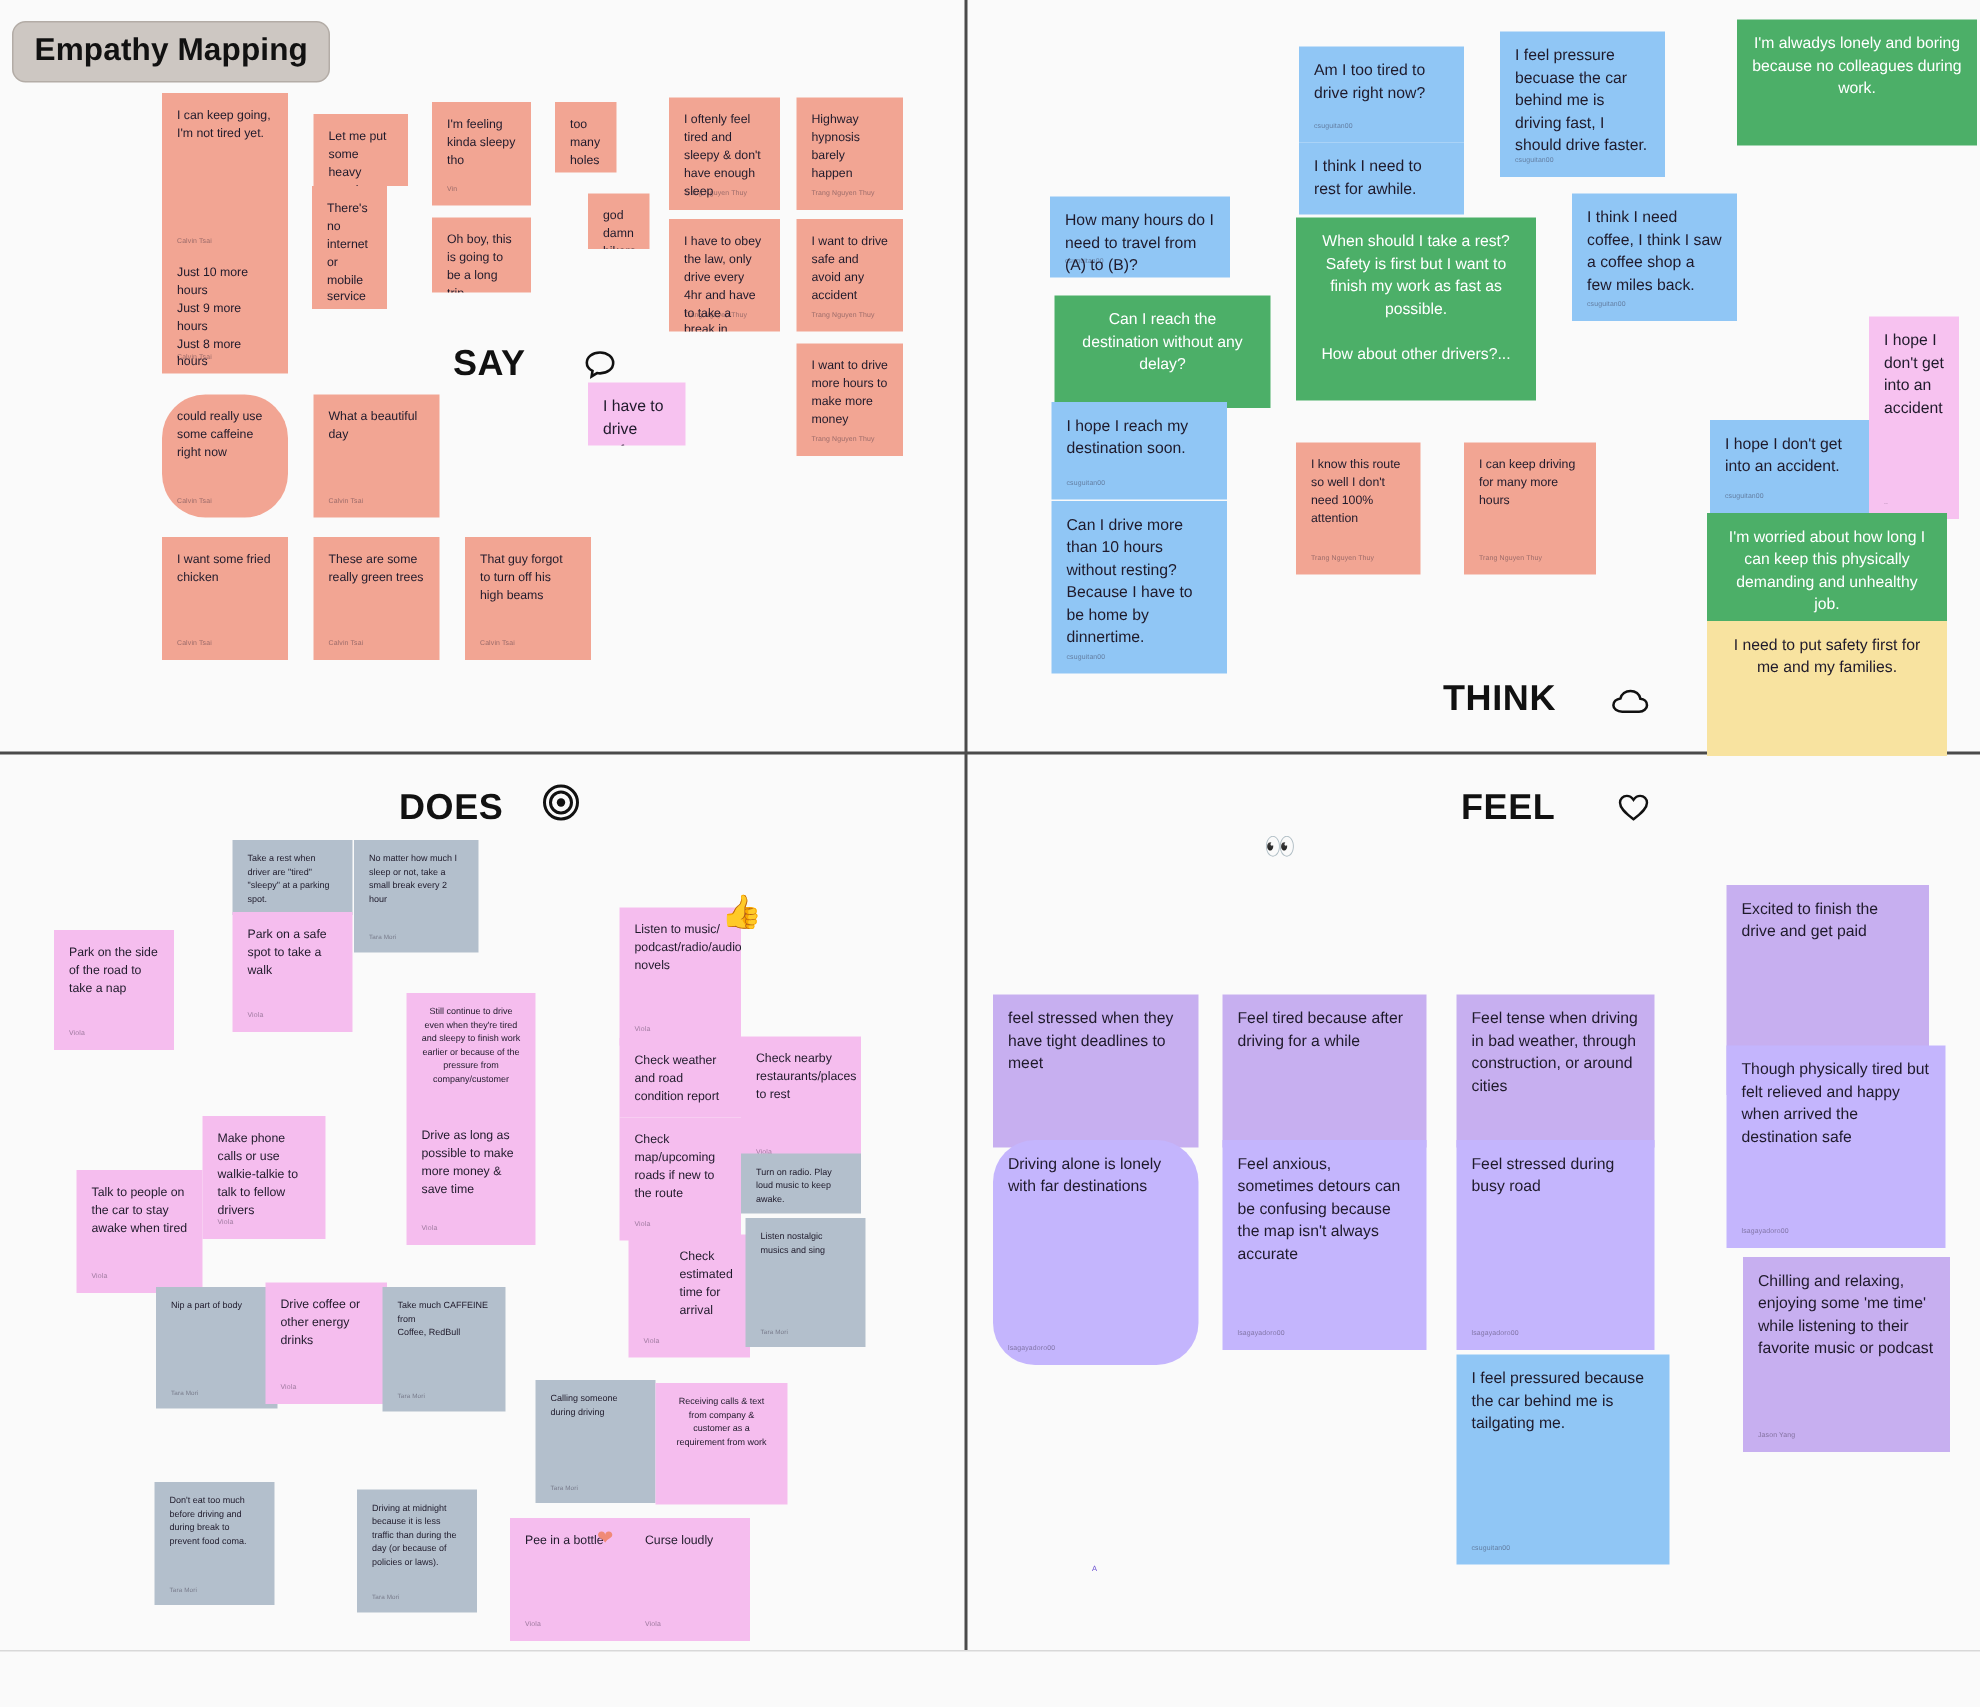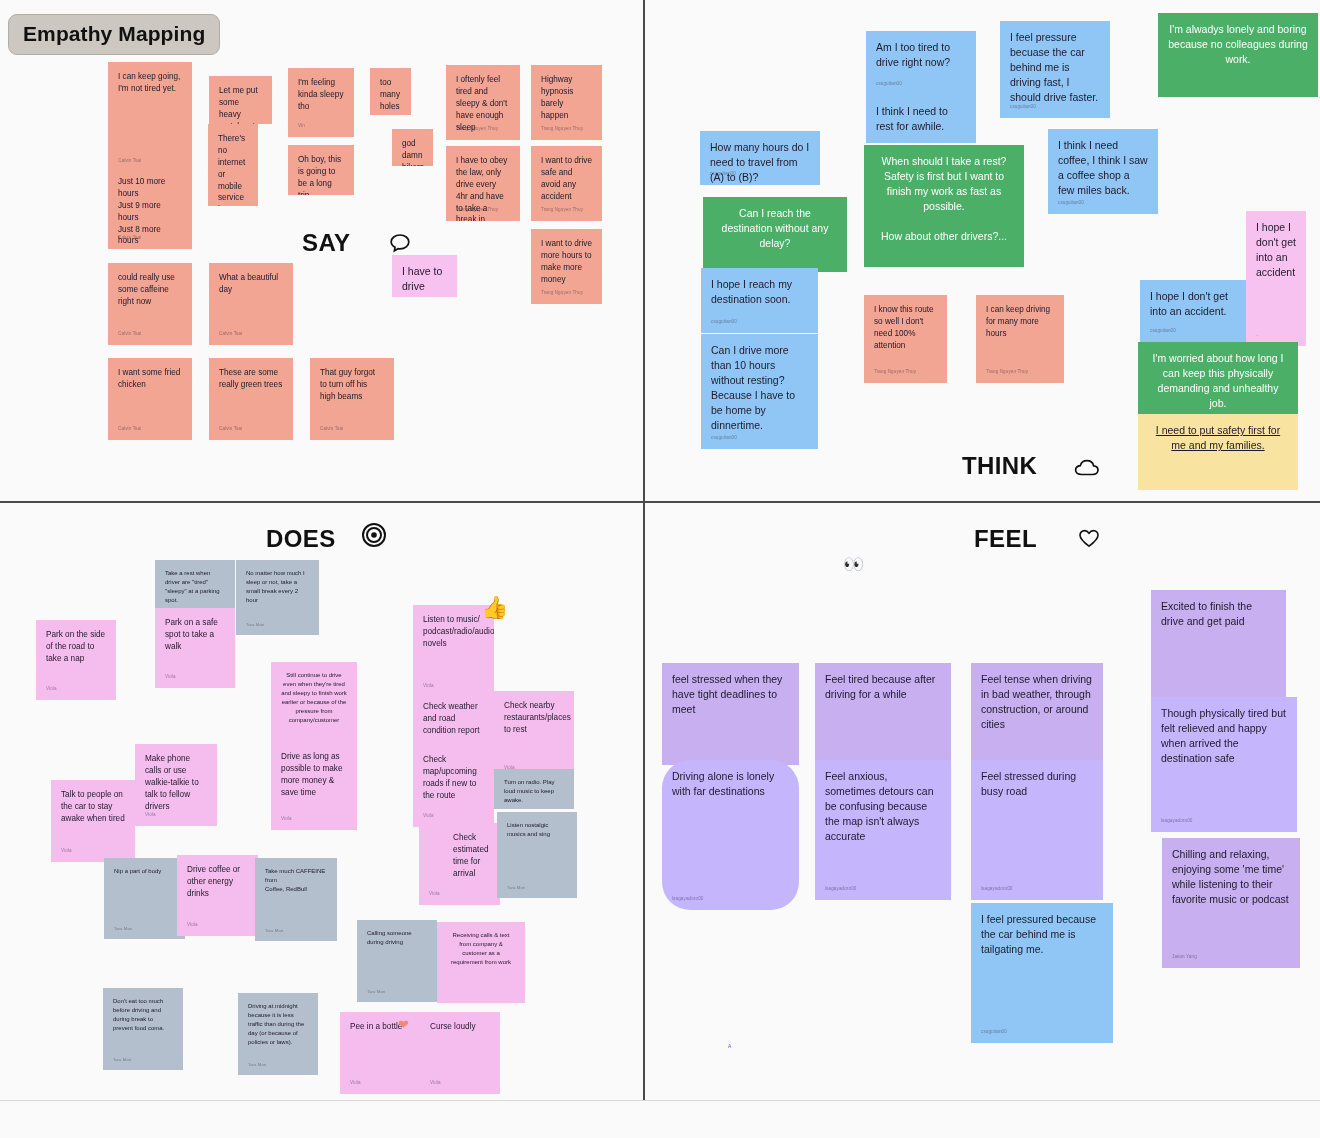--- a/index.html
+++ b/index.html
@@ -92,21 +92,21 @@
     <span class="author">Calvin Tsai</span>
   </div>
   <div class="note c-salmon" style="left:108px; top:167px; width:84px; height:82px;">
     <span class="txt">Just 10 more hours
 Just 9 more hours
 Just 8 more hours
 Just 7 more hours
 Just 6...</span>
     <span class="author">Calvin Tsai</span>
   </div>
-  <div class="note c-salmon" style="left:108px; top:263px; width:84px; height:82px;">
+  <div class="note c-salmon" style="left:108px; top:263px; width:84px; height:82px;border-radius:29px;">
     <span class="txt">could really use some caffeine right now</span>
     <span class="author">Calvin Tsai</span>
   </div>
   <div class="note c-salmon" style="left:108px; top:358px; width:84px; height:82px;">
     <span class="txt">I want some fried chicken</span>
     <span class="author">Calvin Tsai</span>
   </div>
 
   <div class="note c-salmon" style="left:209px; top:76px; width:63px; height:48px;">
     <span class="txt">Let me put some heavy metal on to keep me awake</span>
@@ -241,21 +241,21 @@
     <span class="author">csuguitan00</span>
   </div>
   <div class="note c-pinkHot big" style="left:1246px; top:211px; width:60px; height:135px;">
     <span class="txt">I hope I don't get into an accident</span>
     <span class="author">..</span>
   </div>
   <div class="note c-green big center white" style="left:1138px; top:342px; width:160px; height:72px;">
     <span class="txt">I'm worried about how long I can keep this physically demanding and unhealthy job.</span>
     <span class="author"></span>
   </div>
-  <div class="note c-yellowLt big center" style="left:1138px; top:414px; width:160px; height:76px;text-decoration:underline;">
+  <div class="note c-yellowLt big center" style="left:1138px; top:414px; width:160px; height:90px;">
     <span class="txt">I need to put safety first for me and my families.</span>
     <span class="author"></span>
   </div>
 
   <div class="q-label" style="left:266px; top:525px;">DOES</div>
   <div class="q-icon" style="left:361px; top:522px;">
     <svg width="26" height="26" viewBox="0 0 26 26">
       <circle cx="13" cy="13" r="11" fill="none" stroke="#111" stroke-width="2"></circle>
       <circle cx="13" cy="13" r="7" fill="none" stroke="#111" stroke-width="2"></circle>
       <circle cx="13" cy="13" r="2.8" fill="#111"></circle>

